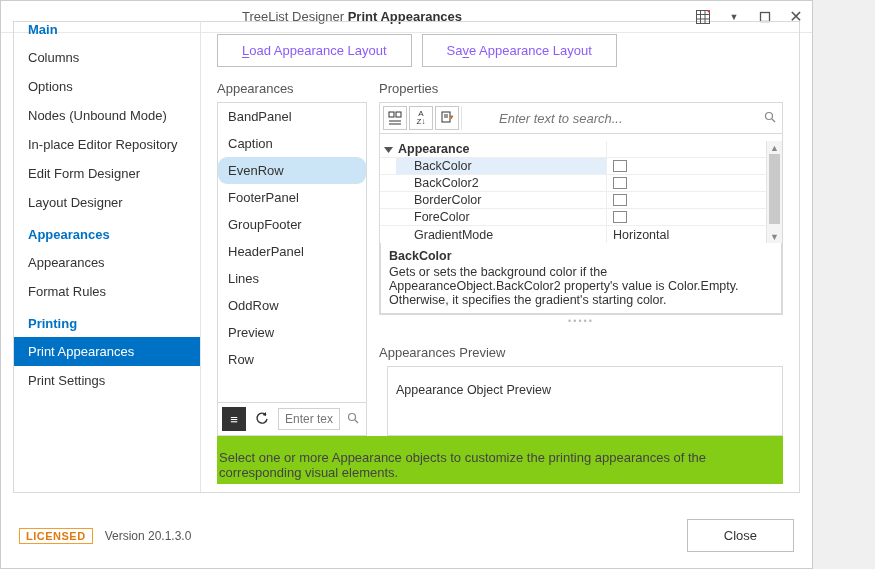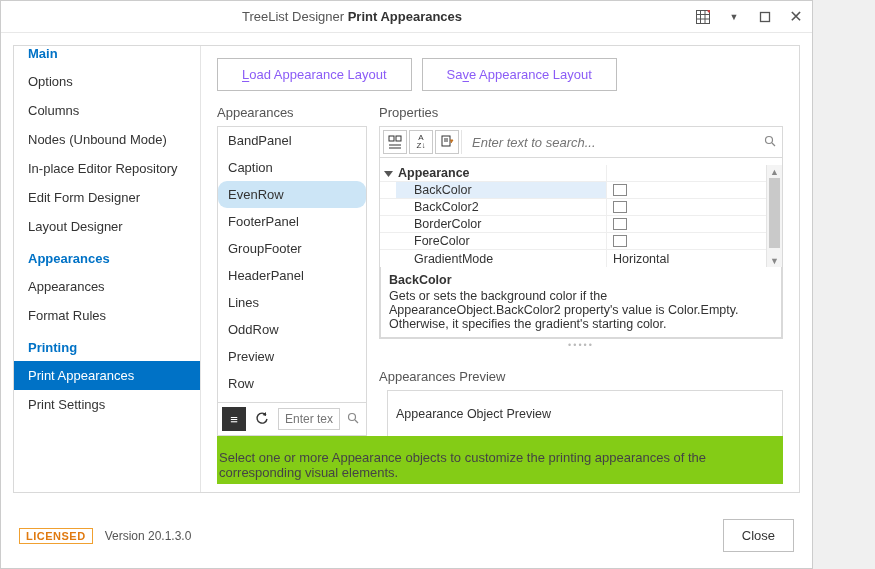--- a/index.html
+++ b/index.html
@@ -5,21 +5,21 @@
   * { box-sizing: border-box; }
   html, body { margin: 0; padding: 0; font-family: "Segoe UI", Tahoma, sans-serif; font-size: 13px; color: #333; background: #f0f0f0; }
   .window { width: 813px; height: 569px; background: #fff; display: flex; flex-direction: column; border: 1px solid #ccc; }
   .titlebar { height: 32px; display: flex; align-items: center; padding: 0 8px; background: #fff; border-bottom: 1px solid #e8e8e8; }
   .title-text { flex: 1; text-align: center; font-size: 13px; color: #555; }
   .title-strong { color: #333; font-weight: 600; }
   .title-controls { display: flex; align-items: center; gap: 15px; }
   .title-controls .ctl { width: 16px; height: 16px; display:flex; align-items:center; justify-content:center; color:#555; cursor:pointer; font-size:14px; }
   .grid-icon { font-size:16px; position:relative; }
 
-  .body { flex:1; display:flex; padding: 12px; gap: 12px; min-height:0; }
+  .body { flex:1; display:flex; padding: 12px; gap: 12px; min-height:0;align-items:flex-end; }
   .outer-panel { flex:1; border:1px solid #d9d9d9; display:flex; flex-direction:column; min-height:0; }
   .main-row { flex:1; display:flex; min-height:0; }
 
   
   .sidebar { width: 187px; border-right:1px solid #e4e4e4; display:flex; flex-direction:column; overflow:hidden; }
   .sb-heading { color:#0072c6; font-weight:600; padding: 10px 14px 6px; }
   .sb-heading.cut { padding-top:0; }
   .sb-item { padding: 7px 14px; cursor:pointer; color:#333; }
   .sb-item.selected { background:#0072c6; color:#fff; }
 
@@ -38,21 +38,21 @@
   .app-item.selected { background:#cce5f6;border-radius:9px; }
   .app-toolbar { display:flex; align-items:center; gap:4px; border:1px solid #d9d9d9; border-top:none; padding:4px; }
   .tbtn { width:24px; height:24px; border:1px solid transparent; background:#fff; display:flex; align-items:center; justify-content:center; cursor:pointer; font-size:13px; color:#333; }
   .tbtn.dark { background:#333; color:#fff; border-color:#333; }
   .app-search { flex:1; border:1px solid #d0d0d0; padding:3px 6px; font-size:12px; min-width:0; }
   .zoom { width:18px; text-align:center; color:#888; }
 
   
   .prop-toolbar { display:flex; align-items:stretch; border:1px solid #d9d9d9; padding:3px; gap:2px; }
   .prop-search-wrap { flex:1; display:flex; align-items:center; border-left:1px solid #e4e4e4; padding-left:8px; }
-  .prop-search { flex:1; border:none; outline:none; font-size:13px; font-style:italic; color:#888; padding:4px 2px; }
+  .prop-search { flex:1; border:none; outline:none; font-size:13px; font-style:italic; color:#888; padding:4px 2px;margin-left:27px; }
   .mag { width:18px; text-align:center; color:#888; }
 
   .grid-wrap { border:1px solid #d9d9d9; border-top:none; display:flex; flex-direction:column; }
   .grid-scroll { position:relative; display:flex;margin-top:7px; }
   .grid-body { flex:1; }
   .vscroll-track { width:16px; background:#f4f4f4; border-left:1px solid #e4e4e4; position:relative; }
   .vscroll-thumb { position:absolute; left:2px; right:2px; top:13px; height:70px; background:#c9c9c9; border-radius:0; }
   .vscroll-arrow { position:absolute; left:0; right:0; height:13px; display:flex; align-items:center; justify-content:center; color:#888; font-size:9px; }
 
   .grow { display:flex; border-bottom:1px solid #eee; font-size:12.5px; min-height:17px; align-items:stretch; }
@@ -70,21 +70,21 @@
 
   .preview-label { margin-top:18px; color:#555; }
   .preview-box { flex:1; min-height:70px; border:1px solid #d9d9d9; margin-top:6px; padding:16px 8px; color:#333; font-size:12.5px;margin-left:8px;}
 
   .hint { padding: 12px 18px; color:#444; background:#84cc16; }
 
   .footer { display:flex; align-items:center; padding: 14px 18px 16px; }
   .badge { border:1px solid #f0a030; color:#e07a10; font-weight:700; font-size:11px; padding:1px 6px; letter-spacing:0.5px; }
   .ver { margin-left:12px; color:#555; font-size:12px; }
   .spacer { flex:1; }
-  .closebtn { border:1px solid #bfbfbf; background:#fff; padding:8px 18px; font-size:13px; cursor:pointer; color:#333;}
+  .closebtn { border:1px solid #bfbfbf; background:#fff; padding:8px 36px; font-size:13px; cursor:pointer; color:#333;}
 </style>
 </head>
 <body>
 
 <div class="window">
 
   <div class="titlebar">
     <div class="title-text">
       <span>TreeList Designer</span>
       <span class="title-strong">Print Appearances</span>
@@ -111,22 +111,22 @@
       <span class="ctl" style="font-size:16px;">✕</span>
     </div>
   </div>
 
   <div class="body">
     <div class="outer-panel">
       <div class="main-row">
 
         <div class="sidebar" id="sidebar">
             <div class="sb-heading cut">Main</div>
+            <div class="sb-item">Columns</div>
             <div class="sb-item">Options</div>
-            <div class="sb-item">Columns</div>
             <div class="sb-item">Nodes (Unbound Mode)</div>
             <div class="sb-item">In-place Editor Repository</div>
             <div class="sb-item">Edit Form Designer</div>
             <div class="sb-item">Layout Designer</div>
             <div class="sb-heading">Appearances</div>
             <div class="sb-item">Appearances</div>
             <div class="sb-item">Format Rules</div>
             <div class="sb-heading">Printing</div>
             <div class="sb-item selected">Print Appearances</div>
             <div class="sb-item">Print Settings</div>

